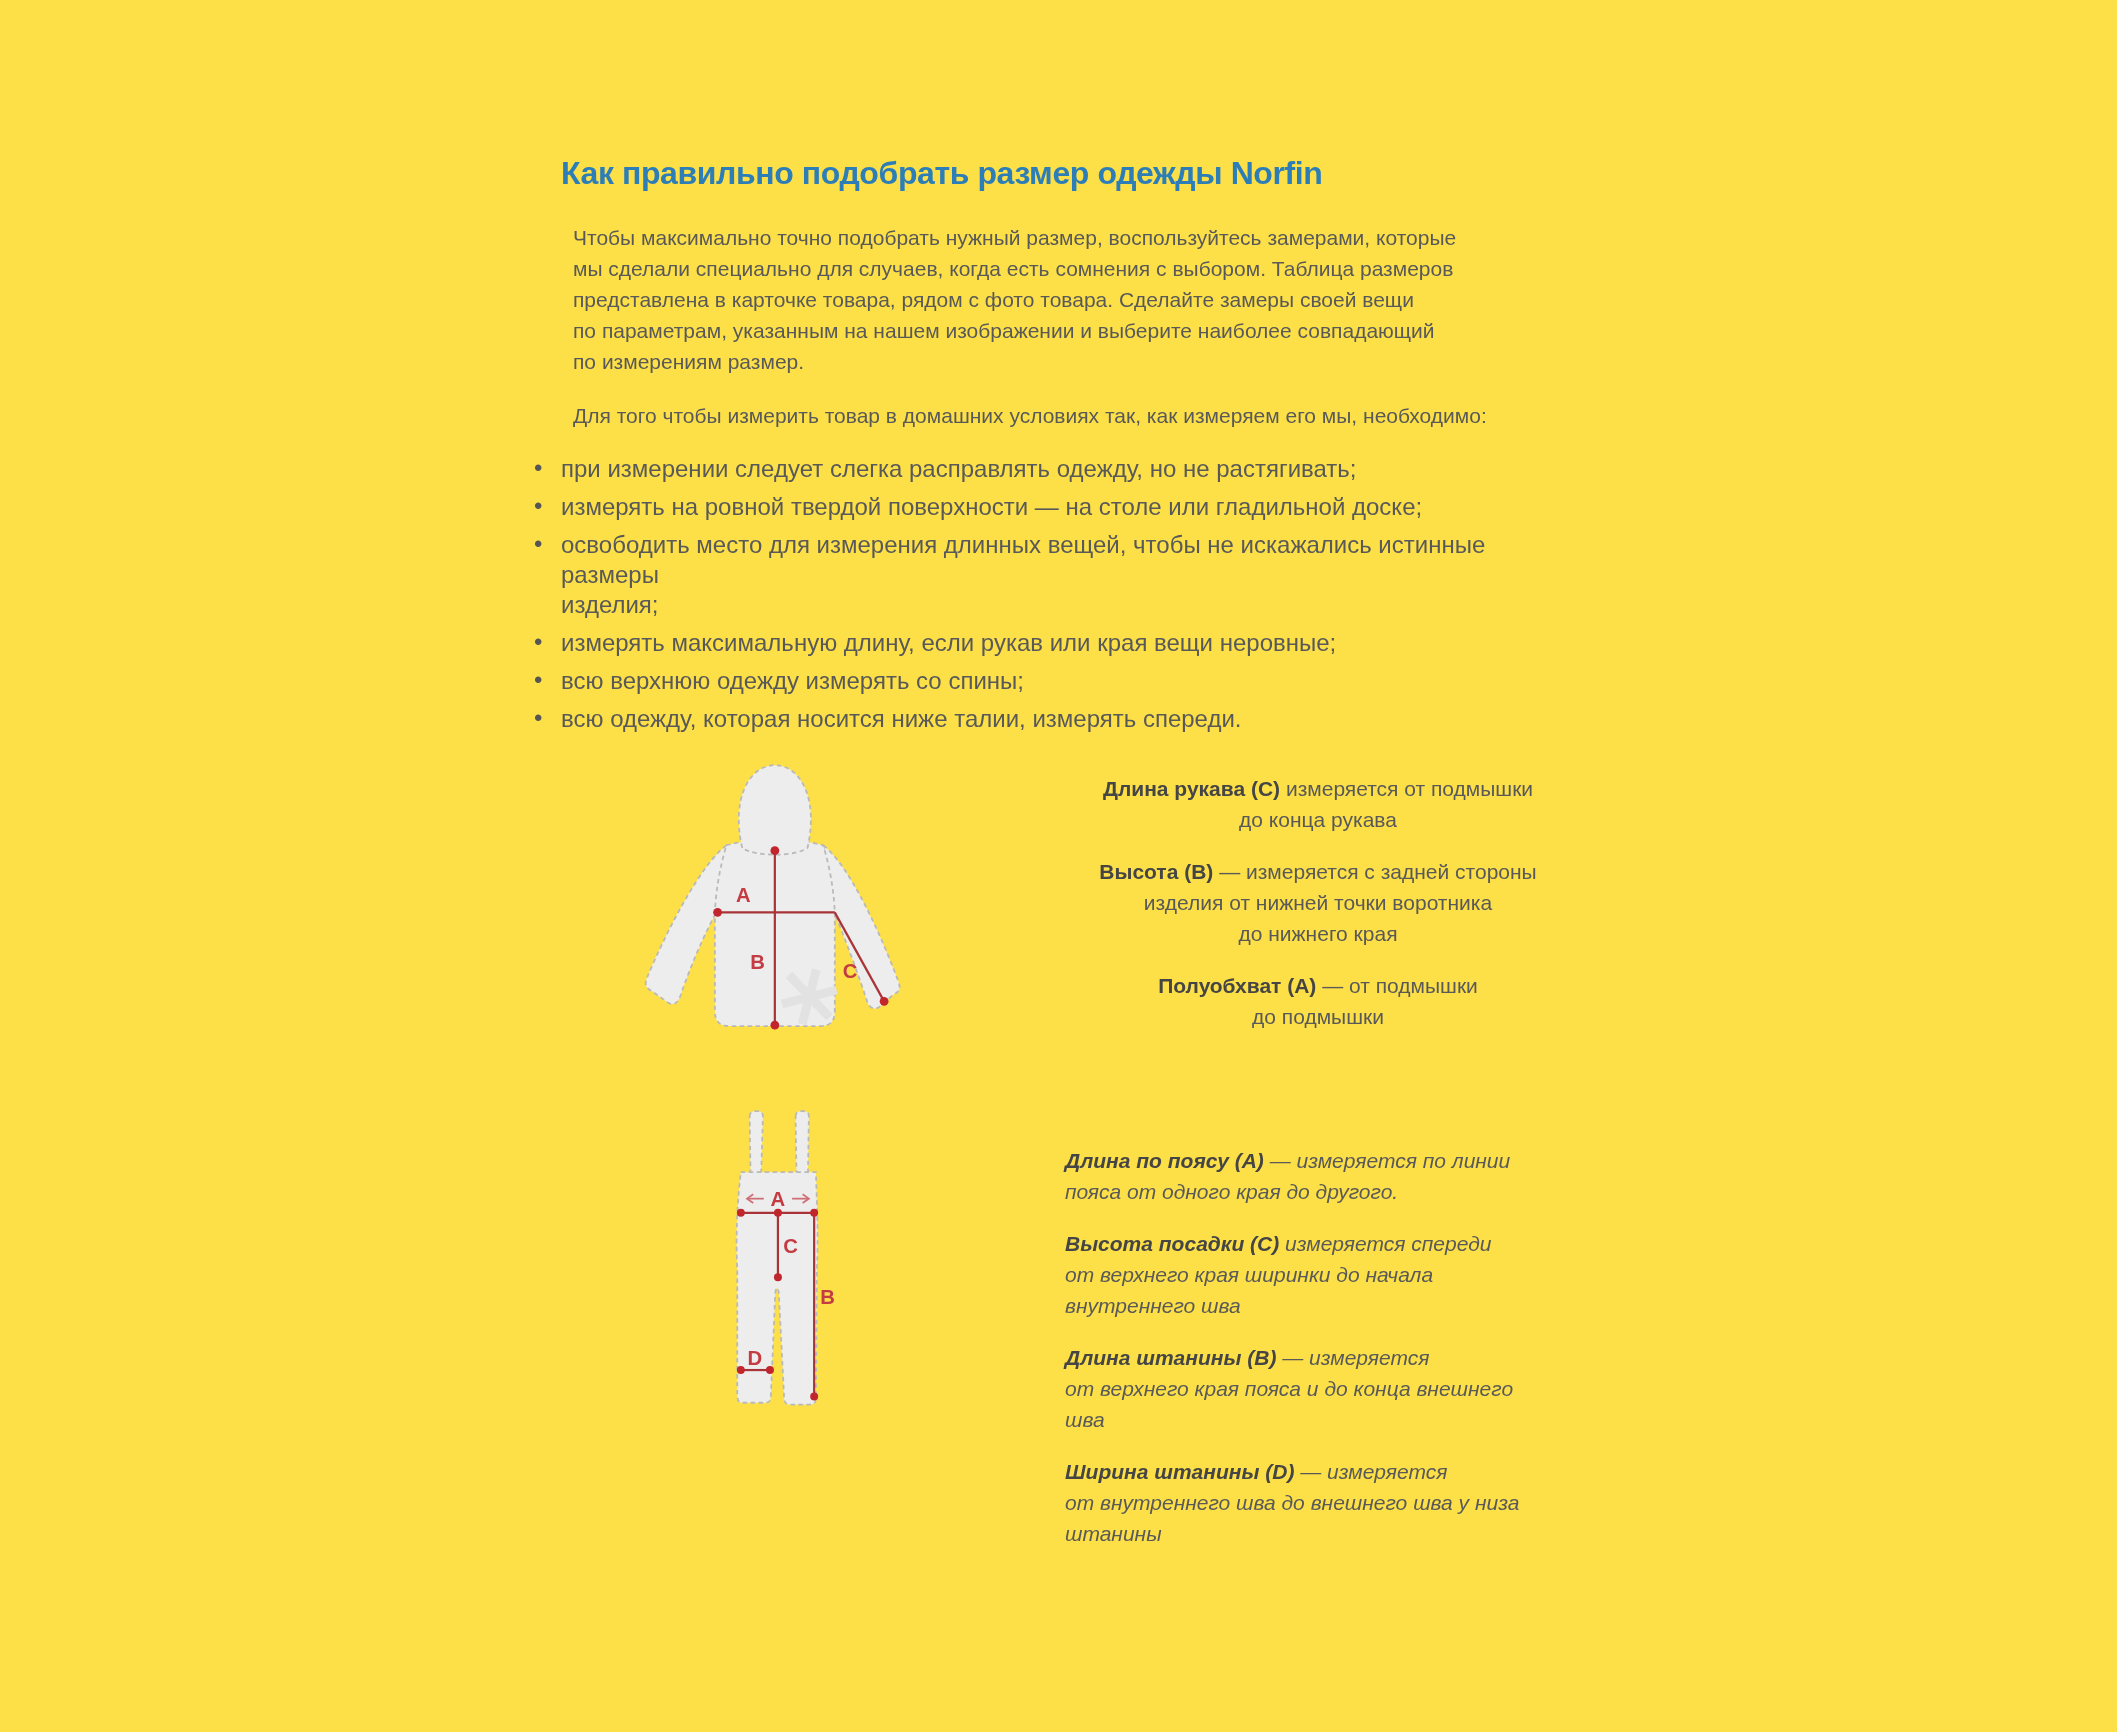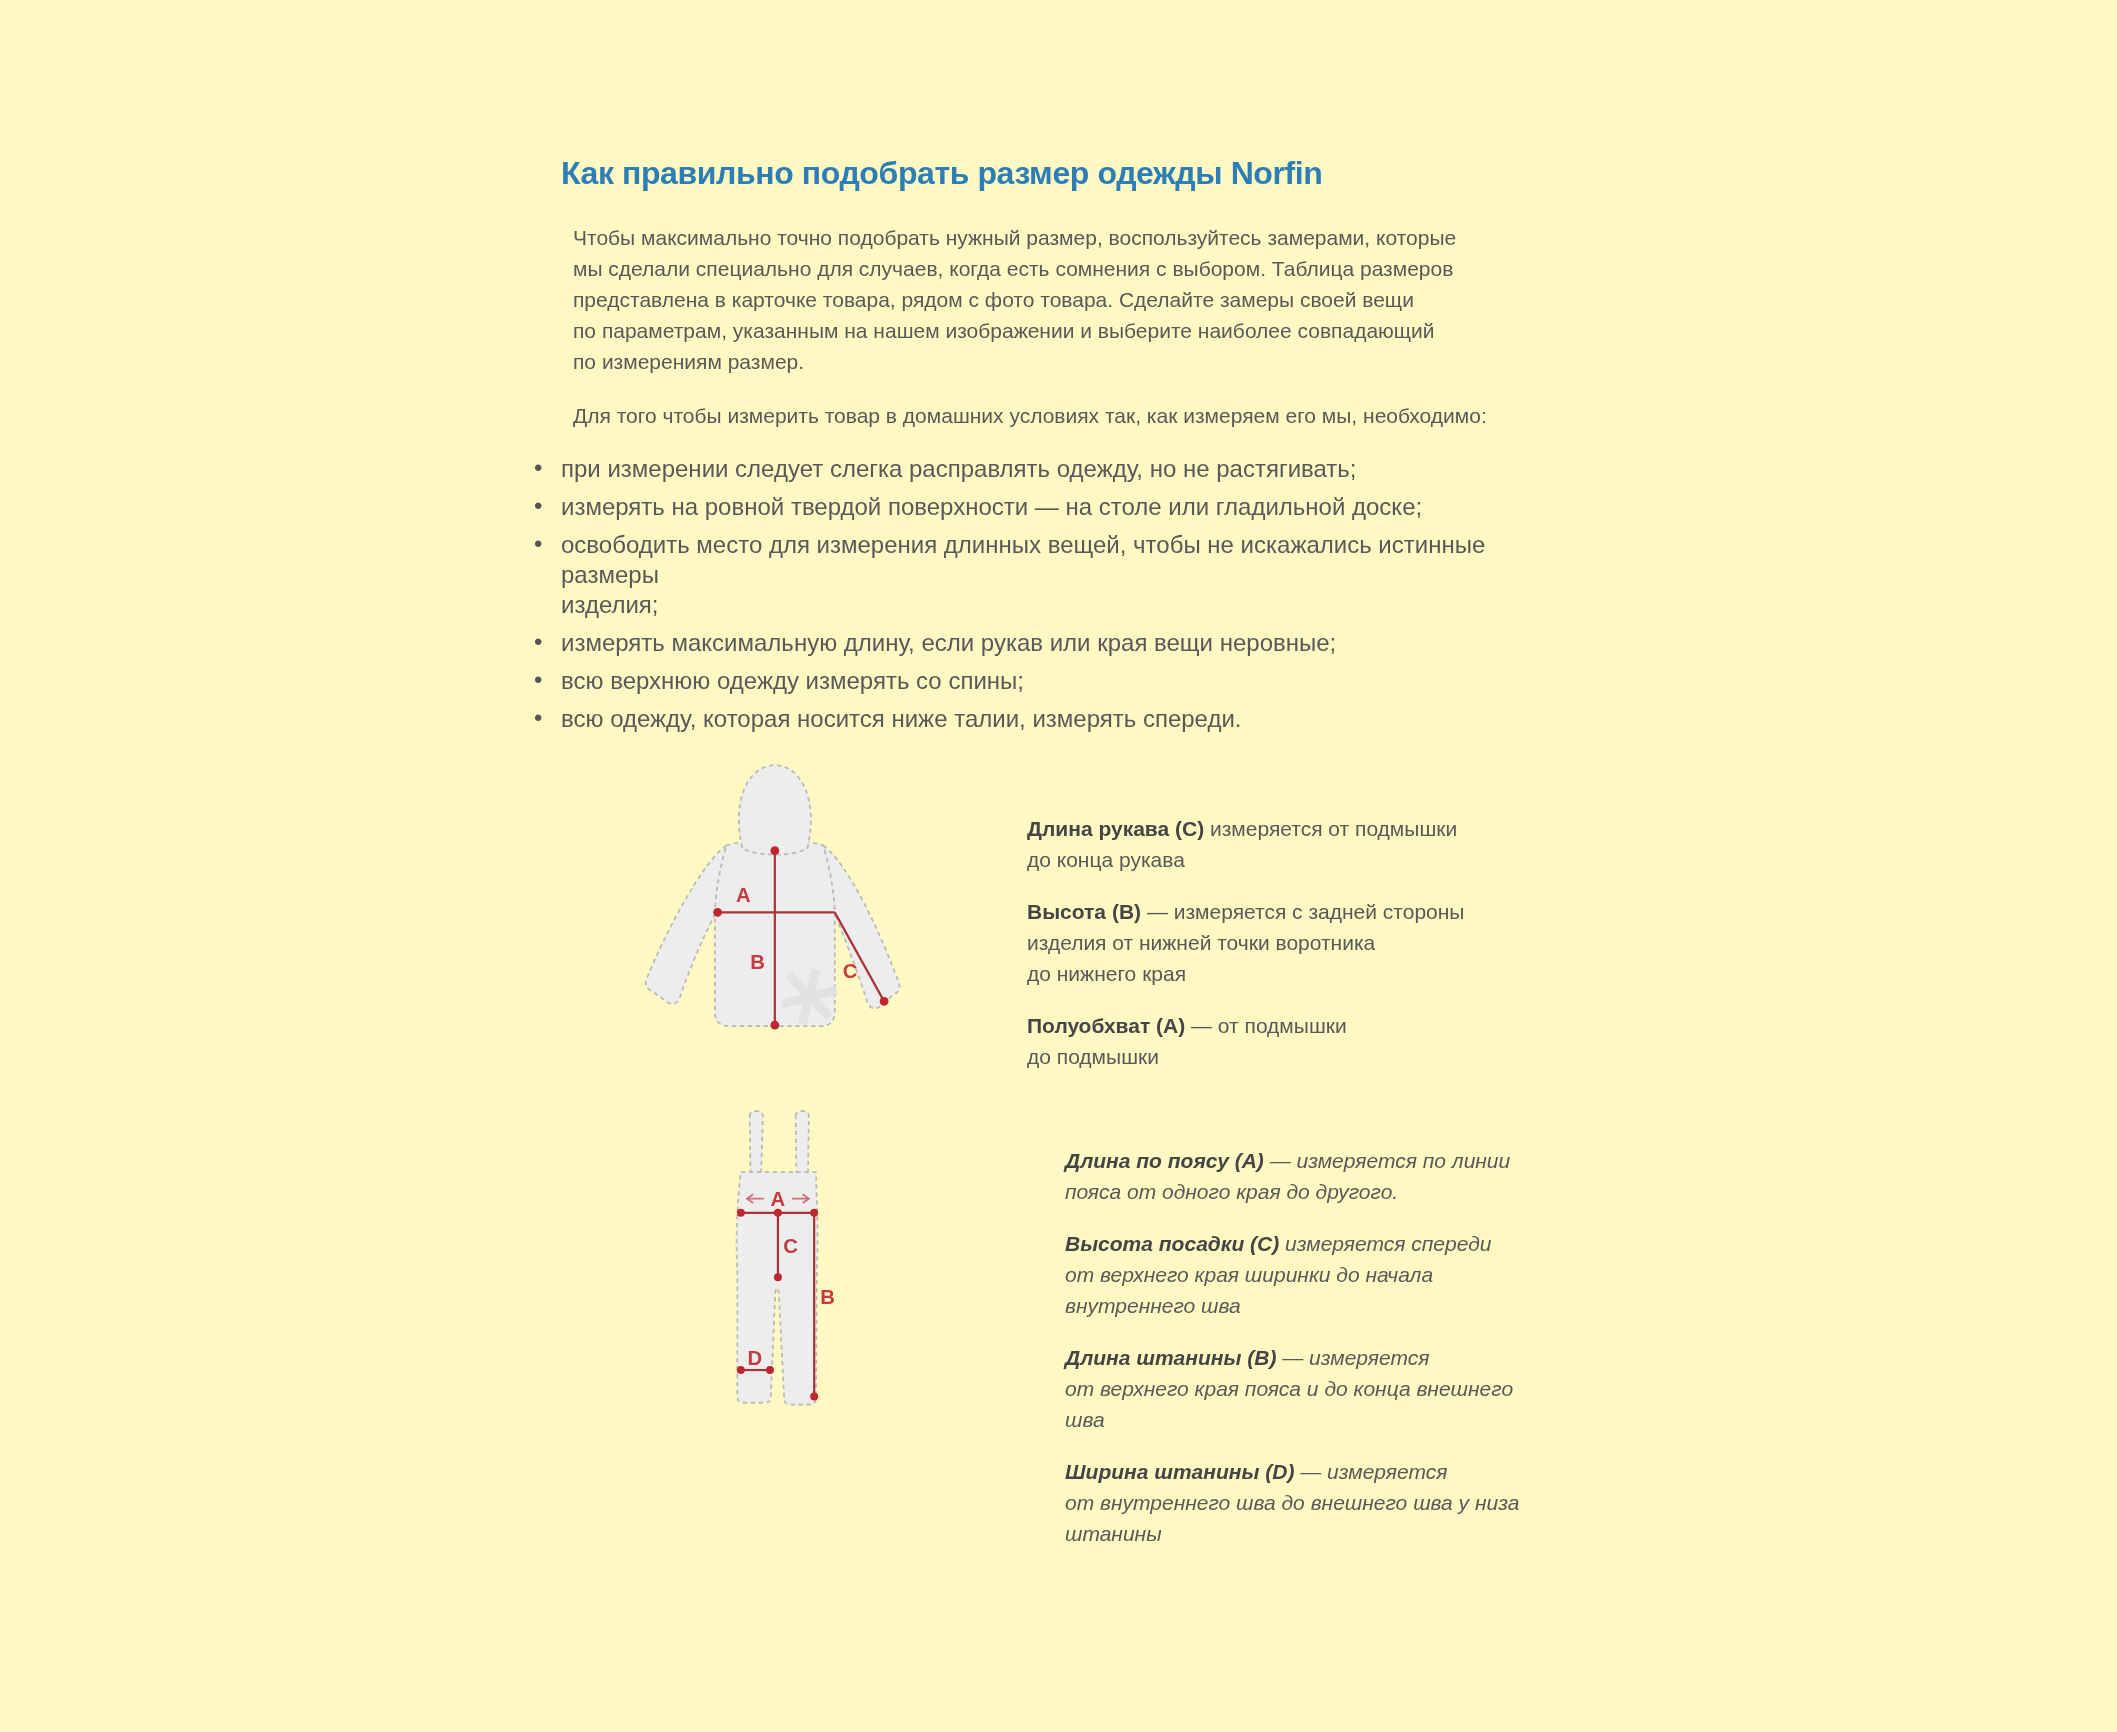--- a/index.html
+++ b/index.html
@@ -1,34 +1,34 @@
 <!DOCTYPE html>
 <html lang="ru" style="font-size:14px"><head>
 <meta charset="utf-8">
 <style>
   html,body{margin:0;padding:0;background:#ffffff;}
   .page{
-    position:relative;width:2117px;height:1733px;background:#fef9c3;
+    position:relative;width:2117px;height:1733px;background:#fde047;
     font-family:"Liberation Sans","DejaVu Sans",sans-serif;color:#595959;overflow:hidden;
   }
   .content{position:absolute;left:561px;top:155px;width:1006px;}
   h1.title{
     font-size:32px;line-height:37px;font-weight:bold;color:#2d7eb7;
     margin:0 0 30px 0;letter-spacing:-0.4px;
   }
   p.body{font-size:21px;line-height:31px;margin:0 0 23px 12px;white-space:pre-line;color:#595959;}
   ul.bullets{list-style:none;margin:21px 0 0 0;padding:0;}
   ul.bullets li{
     position:relative;font-size:24px;line-height:30px;margin:0 0 8px 0;
     white-space:pre-line;color:#595959;
   }
   ul.bullets li::before{content:"\2022";position:absolute;left:-27px;top:-0.9px;color:#555555;}
   .figure-jacket{position:absolute;left:618px;top:750px;}
   .figure-pants{position:absolute;left:723px;top:1105px;}
-  .jacket-text{position:absolute;left:1027px;top:813px;width:582px;}
+  .jacket-text{position:absolute;left:1027px;top:773px;width:582px;text-align:center;}
   .pants-text{position:absolute;left:1065px;top:1145px;width:600px;font-style:italic;}
   p.entry{font-size:21px;line-height:31px;margin:0 0 21px 0;color:#595959;}
   p.entry b{color:#454545;font-weight:bold;}
   p.entry .desc{white-space:pre-line;}
   
   .cloth{fill:#ededed;stroke:#b9b9b9;stroke-width:2;stroke-dasharray:5 4;stroke-linejoin:round;}
   .red-line{stroke:#a93438;stroke-width:2.5;fill:none;}
   .red-thin{stroke:#cf6e76;stroke-width:2;fill:none;}
   .dot{fill:#c1262f;}
   .dlabel{fill:#c43b42;font-weight:bold;font-size:23px;font-family:"Liberation Sans","DejaVu Sans",sans-serif;}

